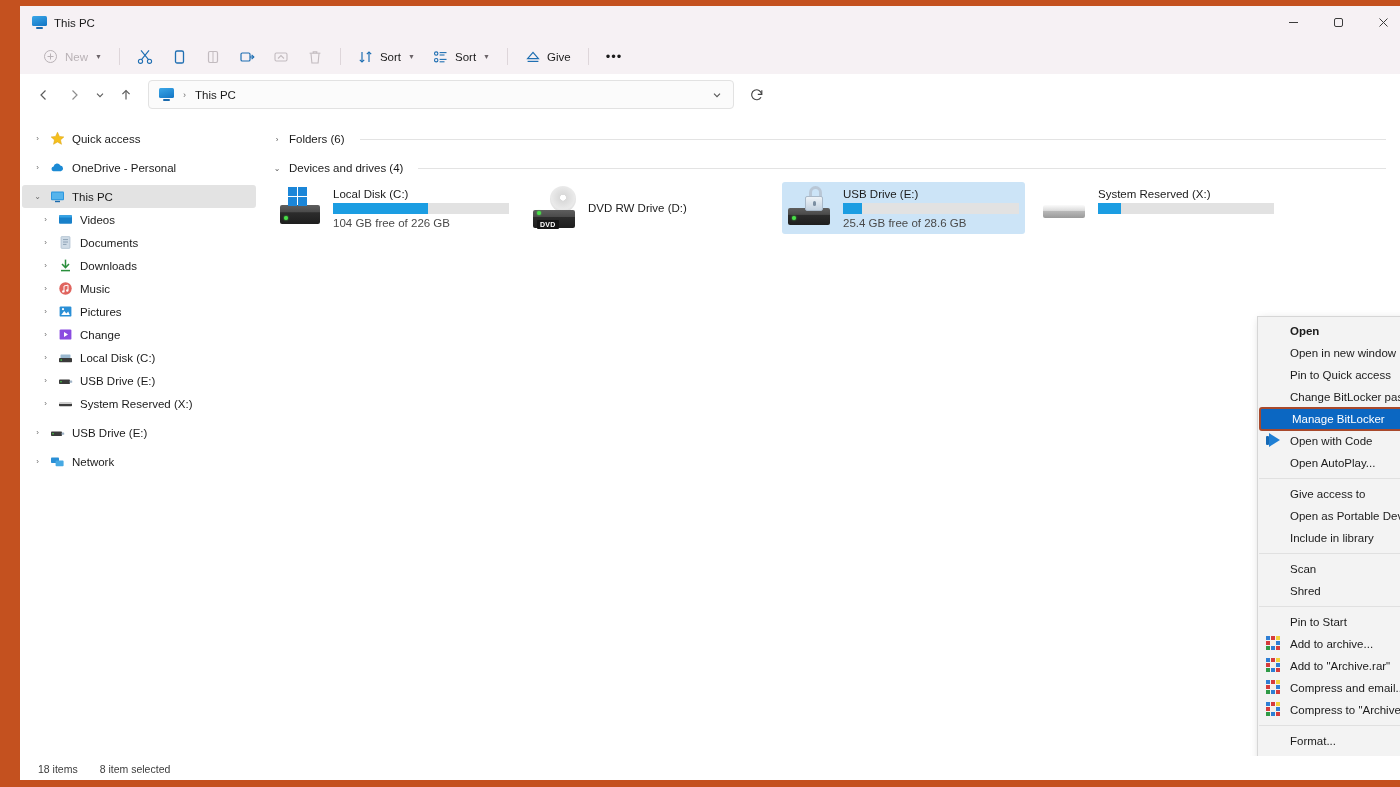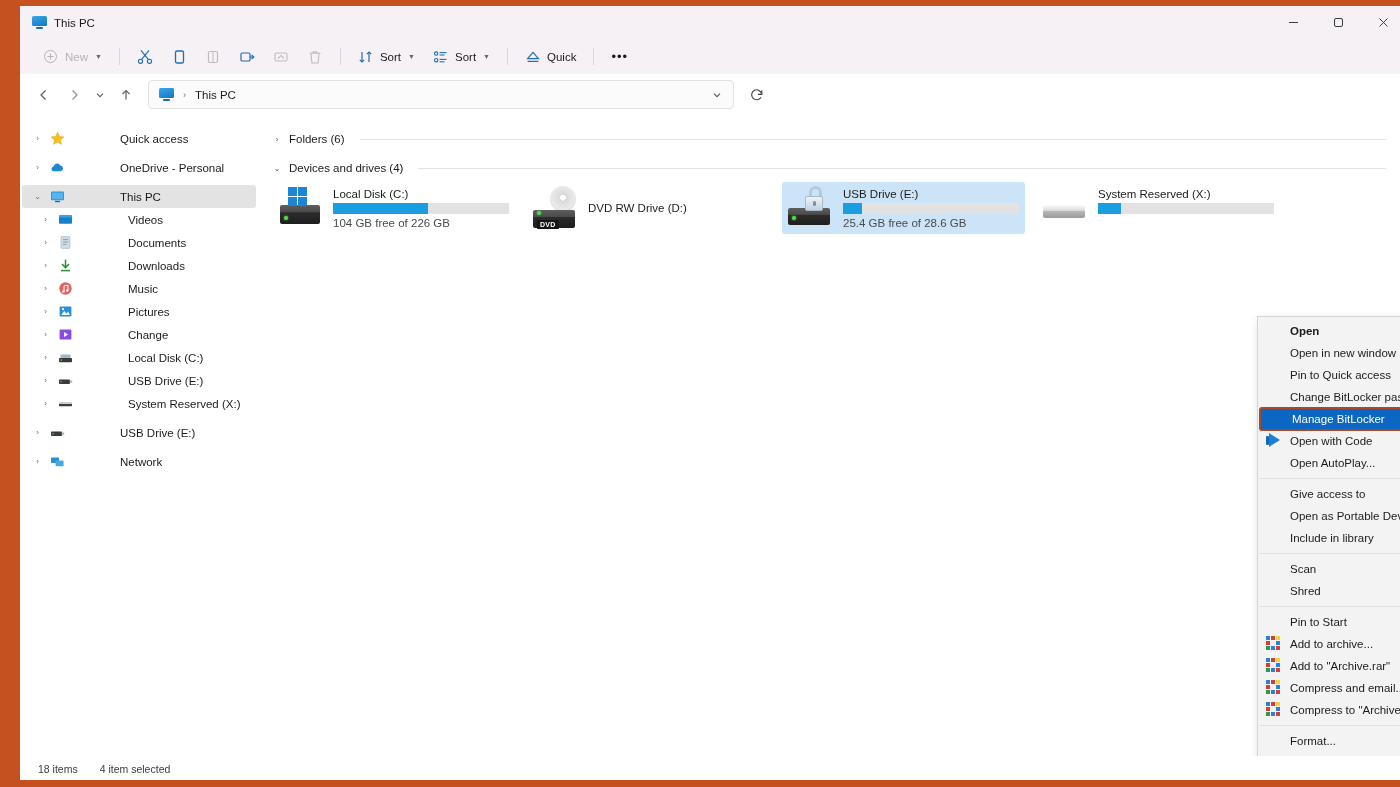--- a/index.html
+++ b/index.html
@@ -112,21 +112,21 @@
     margin: 0 4px 0 2px;
   }
   .nvitem.sel { background: #e3e3e3; }
   .nvitem.lvl1 { padding-left: 10px; }
   .nvitem.lvl2 { padding-left: 18px; }
   .nvchev {
     width: 11px; text-align: center; color: #6c6c6c; font-size: 8px;
     flex: 0 0 11px;
   }
   .nvico { width: 15px; height: 15px; flex: 0 0 15px; position: relative; }
-  .nvlabel { white-space: nowrap; margin-left: 48px; }
+  .nvlabel { white-space: nowrap; }
   .spacer6 { height: 6px; }
 
   
   .content { flex: 1; background: #fff; position: relative; padding: 14px 0 0 12px; overflow: hidden; }
   .grouphdr {
     display: flex; align-items: center; gap: 7px; height: 20px;
     color: #1b1b1b; font-size: 11.5px; margin-bottom: 4px;
   }
   .grouphdr .gch { font-size: 8px; color: #5d5d5d; width: 10px; text-align:center;}
   .grouphdr .gline { flex: 1; height: 1px; background: #e3e3e3; margin-left: 8px; margin-right: 20px; }
@@ -393,21 +393,21 @@
 
     <div class="tsep"></div>
 
     <div class="tbtn">
       <span class="icob">
         <svg width="16" height="16" viewBox="0 0 16 16">
           <polygon points="8,3.4 13.4,9.6 2.6,9.6" fill="none" stroke="#1f6fb2" stroke-width="1.2"></polygon>
           <line x1="2.6" y1="12.4" x2="13.4" y2="12.4" stroke="#1f6fb2" stroke-width="1.2"></line>
         </svg>
       </span>
-      <span>Quick</span>
+      <span>Give</span>
     </div>
 
     <div class="tsep"></div>
 
     <div class="tbtn">
       <span style="letter-spacing:1px;font-size:13px;line-height:10px;">•••</span>
     </div>
   </div>
 
   <div class="addrrow">
@@ -858,17 +858,17 @@
 
         </div>
 
       </div>
 
     </div>
   </div>
 
   <div class="statusbar">
     <span>18 items</span>
-    <span>4 item selected</span>
+    <span>8 item selected</span>
   </div>
 
 </div>
 </div>
 
 </body></html>

